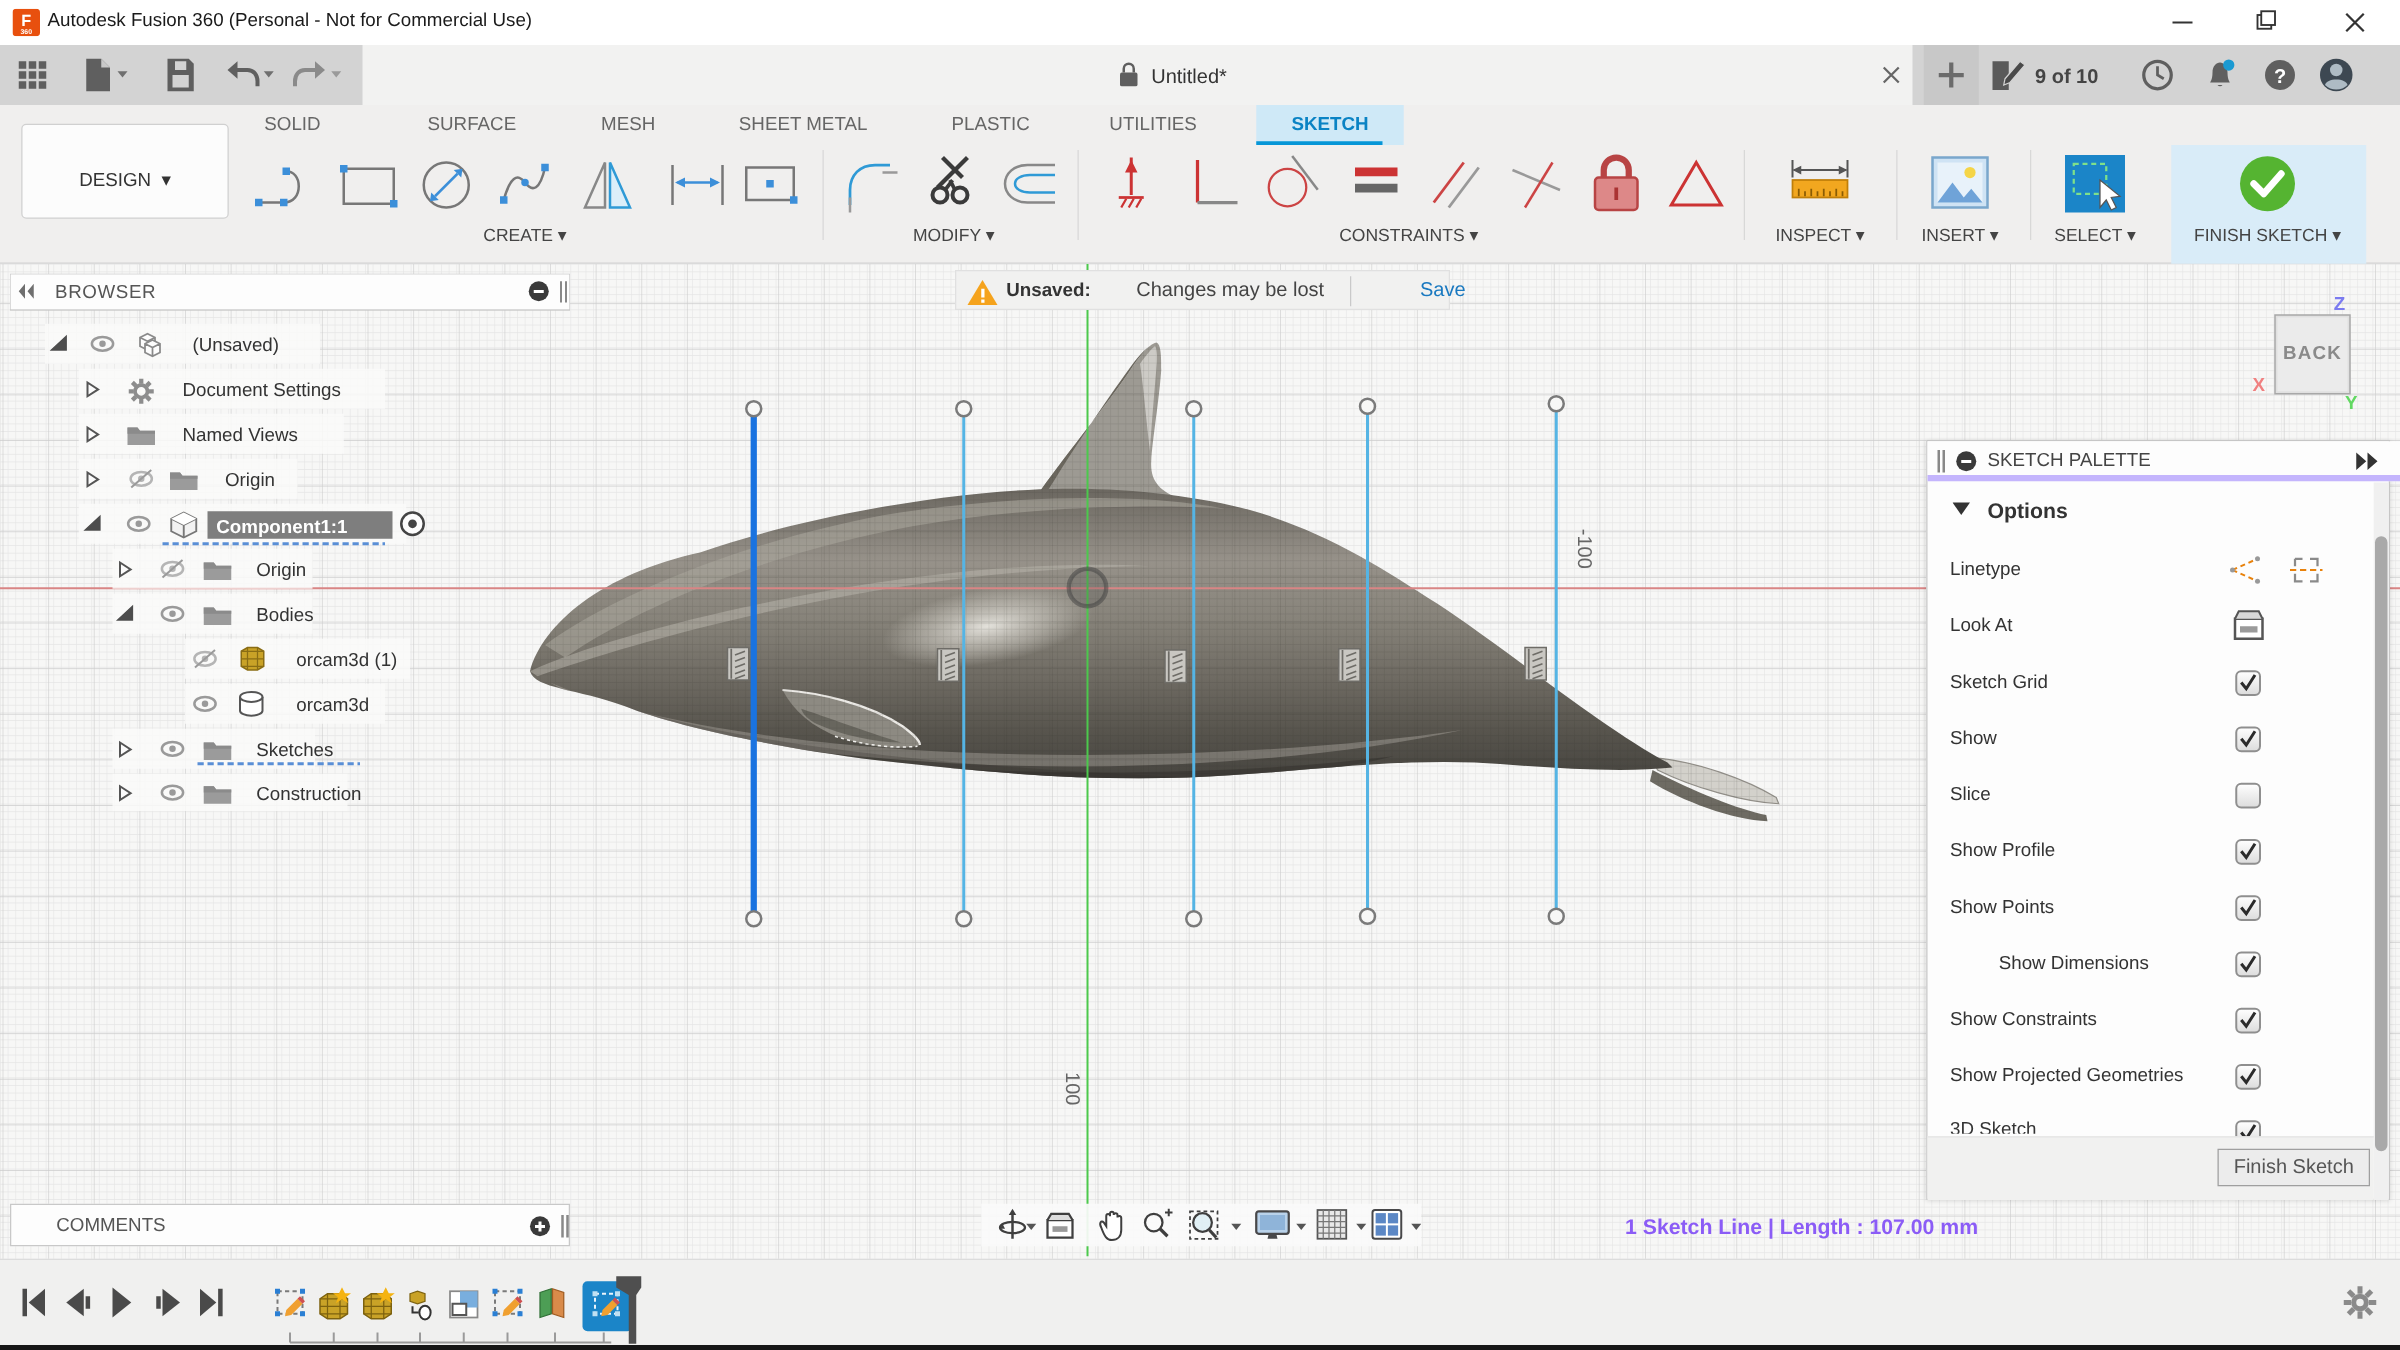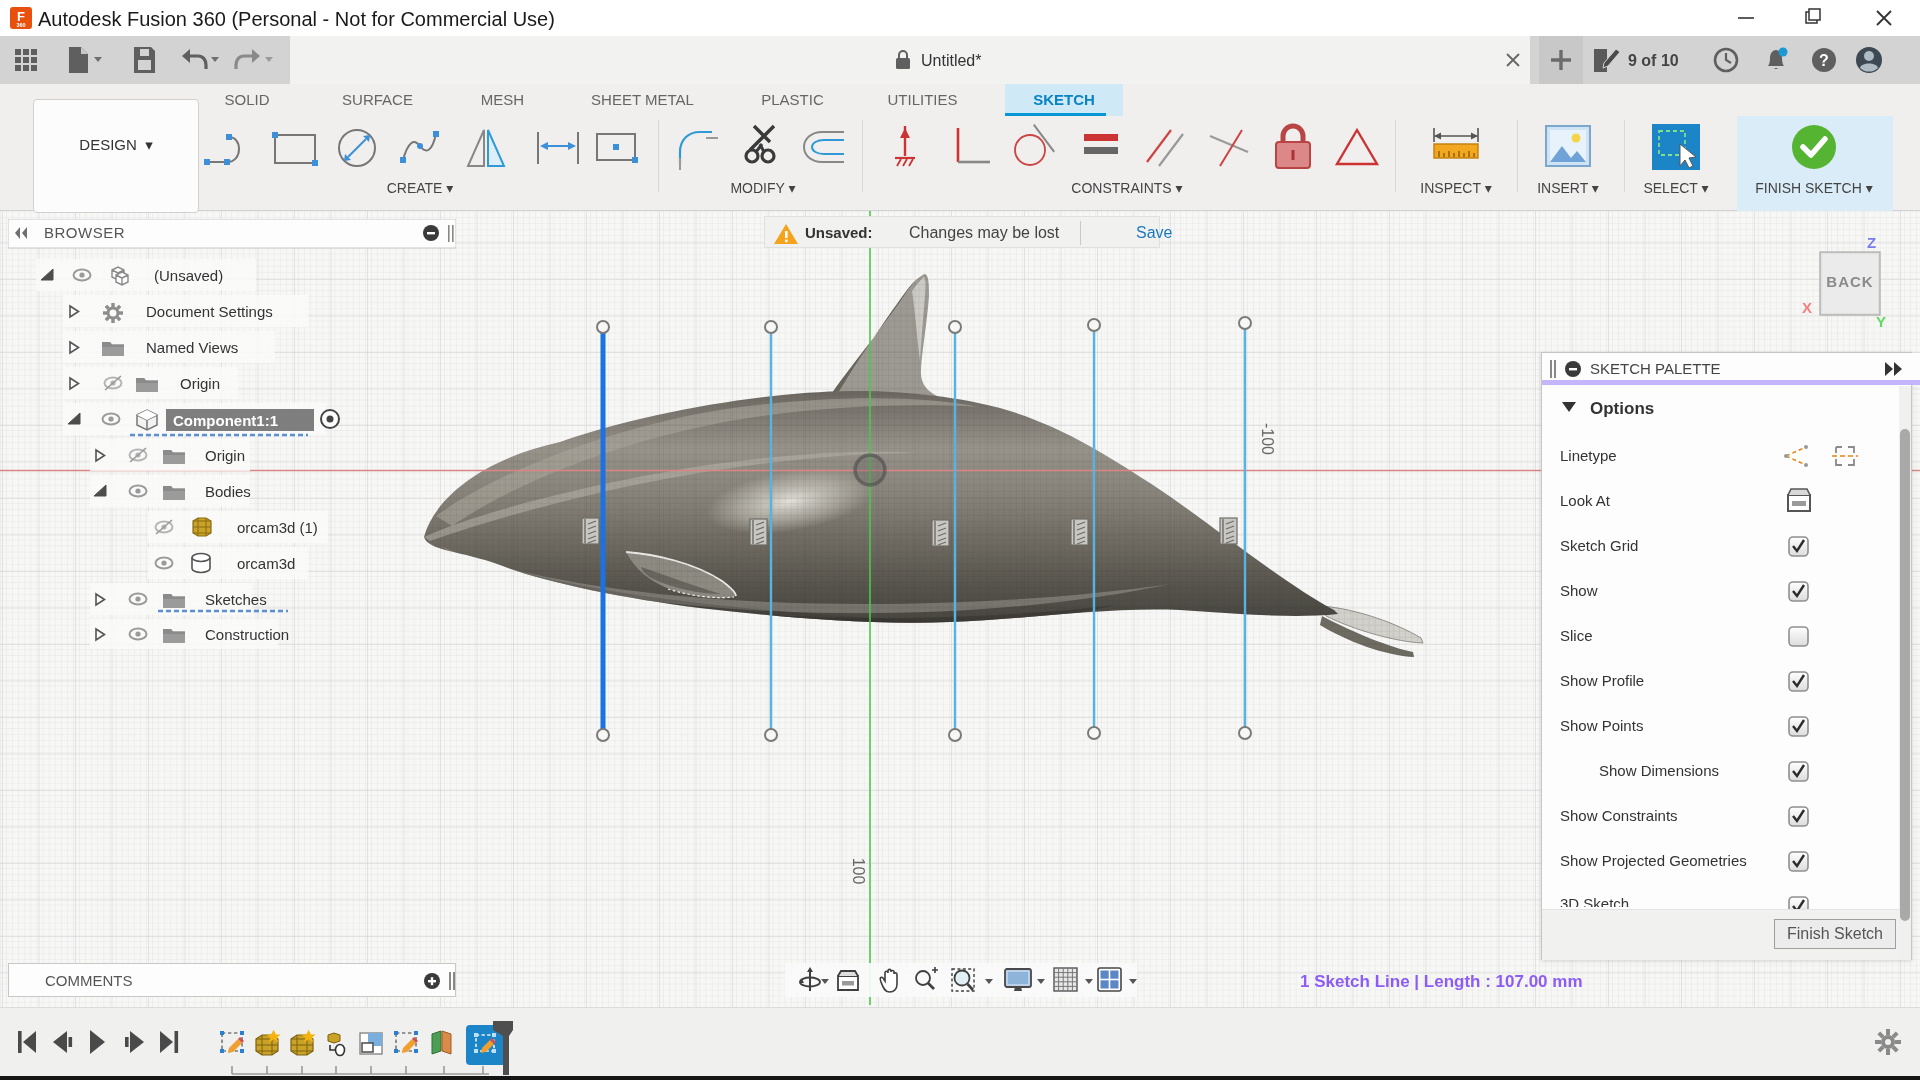--- a/index.html
+++ b/index.html
@@ -1,32 +1,32 @@
 <!DOCTYPE html>
 <html><head>
 <meta charset="utf-8">
 <style>
   * { margin:0; padding:0; box-sizing:border-box; }
   html,body { width:1920px; height:1080px; overflow:hidden; font-family:"Liberation Sans", sans-serif; }
   body { position:relative; background:#f6f6f6; }
   .abs { position:absolute; }
   
   #titlebar { left:0; top:0; width:1920px; height:36px; background:#ffffff; }
-  #title-text { left:38px; top:8px; font-size:20px; color:#1a1a1a; }
+  #title-text { left:38px; top:8px; font-size:15px; color:#1a1a1a; }
   
   #toolbar { left:0; top:36px; width:1920px; height:48px; background:#d3d3d3; }
   #tabstrip { left:290px; top:36px; width:1240px; height:48px; background:#f2f2f1; }
   
   #ribbon { left:0; top:84px; width:1920px; height:127px; background:#f0efee; border-bottom:1px solid #d2d2d2; }
   .rtab { position:absolute; top:0; height:32px; line-height:32px; font-size:15px; color:#666; text-align:center; }
   #sketchtab { position:absolute; left:1005px; top:0; width:118px; height:32px; background:#cfe9f7; color:#0a83c4; font-weight:bold; text-align:center; line-height:32px; font-size:15px; }
   #sketchtab:after { content:""; position:absolute; left:0; bottom:0; width:101px; height:3px; background:#0696d7; }
   .rlabel { position:absolute; top:96px; font-size:14px; color:#444; text-align:center; white-space:nowrap; z-index:3; }
   .rsep { position:absolute; top:36px; width:1px; height:72px; background:#d8d8d7; }
-  #designbox { position:absolute; left:17px; top:15px; width:166px; height:114px; background:#fcfcfc; border:1px solid #d0d0d0; border-radius:4px; text-align:center; line-height:89px; font-size:15px; color:#333;margin-left:16px; }
+  #designbox { position:absolute; left:17px; top:15px; width:166px; height:76px; background:#fcfcfc; border:1px solid #d0d0d0; border-radius:4px; text-align:center; line-height:89px; font-size:15px; color:#333; }
   
   #canvas { left:0; top:211px; width:1920px; height:869px; }
   
   #timeline { left:0; top:1007px; width:1920px; height:69px; background:#f0f0ef; border-top:1px solid #dcdcdc; }
   #blackbar { left:0; top:1076px; width:1920px; height:4px; background:#161616; }
 </style>
 </head>
 <body>
 
 <div class="abs" id="canvas">
@@ -236,21 +236,21 @@
 
   <circle cx="1824" cy="24" r="12" fill="#5f5f5f"></circle>
   <text x="1824" y="30" font-size="16" font-weight="bold" fill="#fff" text-anchor="middle">?</text>
 
   <circle cx="1869" cy="24" r="13" fill="#3d4852"></circle>
   <circle cx="1869" cy="20" r="5" fill="#aebbc4"></circle>
   <path d="M 1860 32 C 1861 26 1877 26 1878 32 A 13 13 0 0 1 1860 32 Z" fill="#aebbc4"></path>
 </svg>
 
 <div class="abs" id="ribbon">
-  <div class="rtab" style="left:207px;width:80px;">SOLID</div>
+  <div class="rtab" style="left:194px;width:80px;">SOLID</div>
   <div class="rtab" style="left:330px;width:95px;">SURFACE</div>
   <div class="rtab" style="left:465px;width:75px;">MESH</div>
   <div class="rtab" style="left:580px;width:125px;">SHEET METAL</div>
   <div class="rtab" style="left:745px;width:95px;">PLASTIC</div>
   <div class="rtab" style="left:875px;width:95px;">UTILITIES</div>
   <div id="sketchtab">SKETCH</div>
   <div id="designbox">DESIGN&nbsp;&nbsp;▾</div>
   <div class="rlabel" style="left:370px;width:100px;">CREATE ▾</div>
   <div class="rlabel" style="left:713px;width:100px;">MODIFY ▾</div>
   <div class="rlabel" style="left:1062px;width:130px;">CONSTRAINTS ▾</div>

